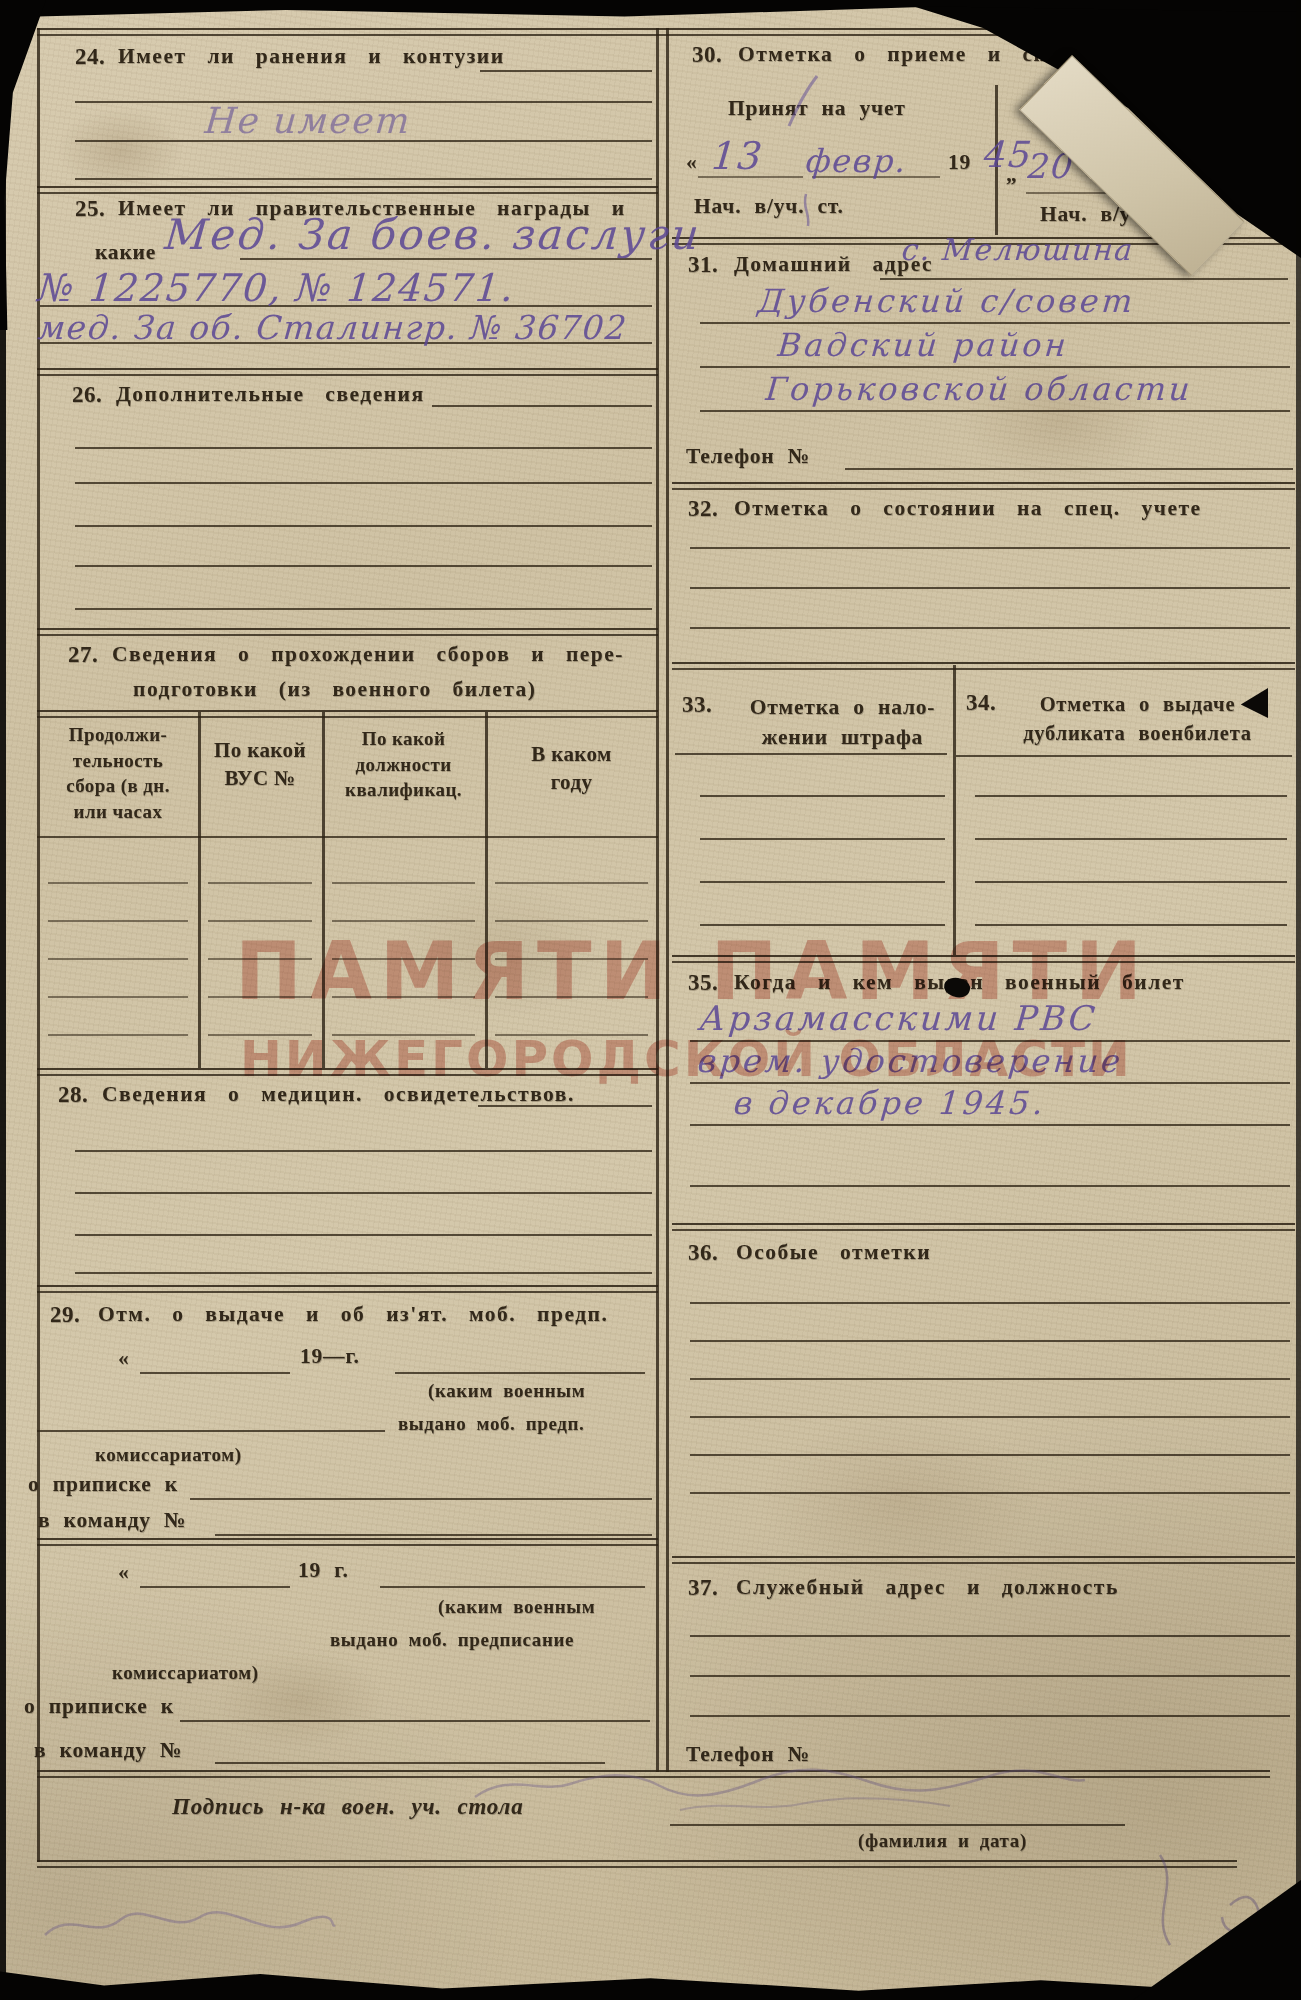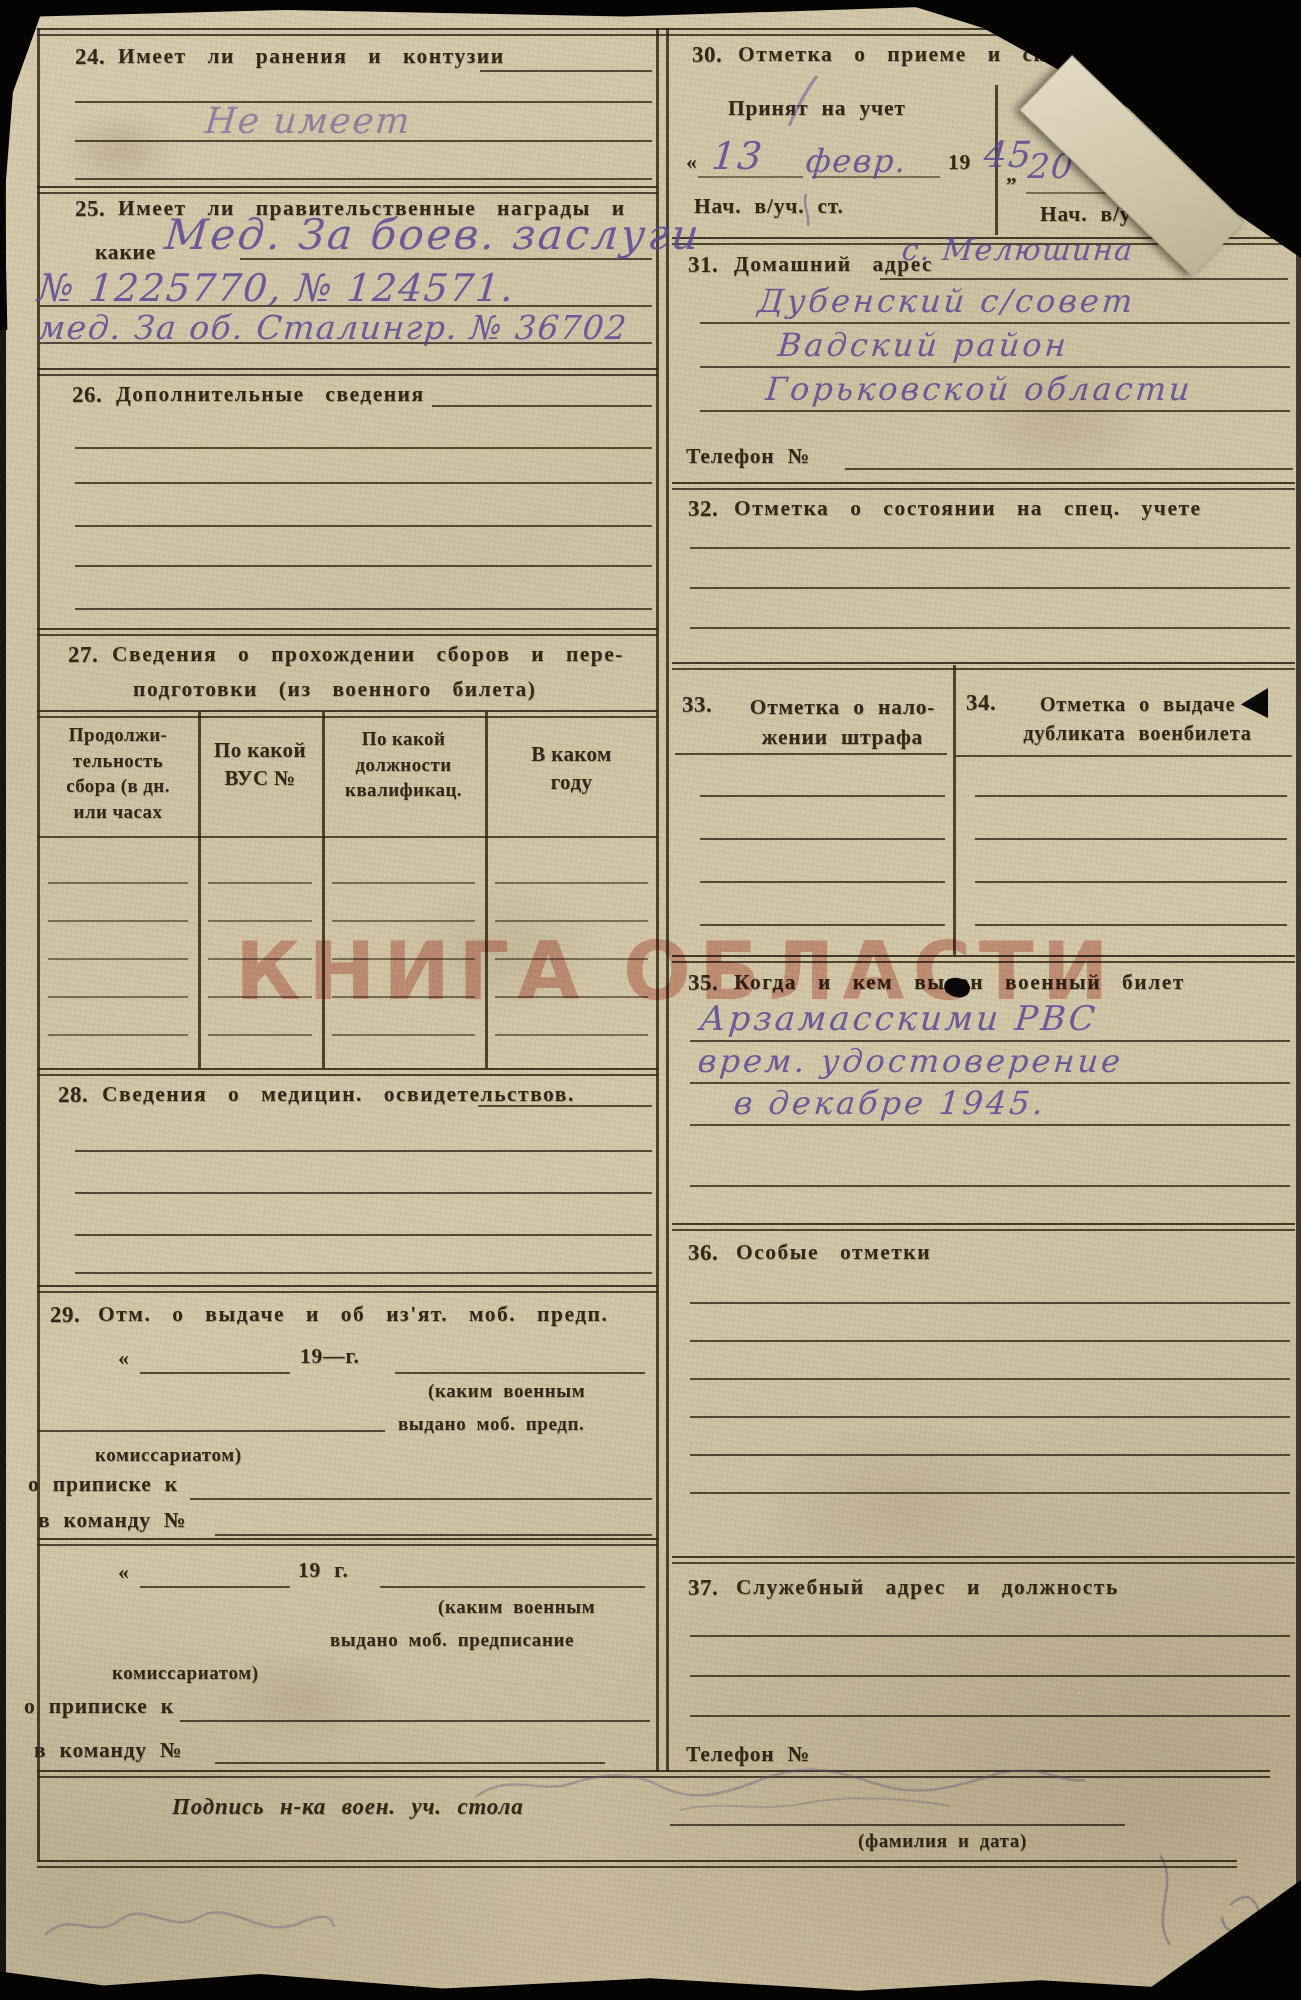--- a/index.html
+++ b/index.html
@@ -286,21 +286,22 @@
       <div class="ln-ds" style="left: 48px; top: 996px; width: 140px;"></div>
       <div class="ln-ds" style="left: 208px; top: 996px; width: 104px;"></div>
       <div class="ln-ds" style="left: 332px; top: 996px; width: 143px;"></div>
       <div class="ln-ds" style="left: 495px; top: 996px; width: 153px;"></div>
       <div class="ln-ds" style="left: 48px; top: 1034px; width: 140px;"></div>
       <div class="ln-ds" style="left: 208px; top: 1034px; width: 104px;"></div>
       <div class="ln-ds" style="left: 332px; top: 1034px; width: 143px;"></div>
       <div class="ln-ds" style="left: 495px; top: 1034px; width: 153px;"></div>
     </div>
 
-  <div class="wm" style="left:235px;top:925px;font-size:80px;letter-spacing:8px">КНИГА ОБЛАСТИ</div>
+  <div class="wm" style="left:235px;top:925px;font-size:80px;letter-spacing:8px">ПАМЯТИ ПАМЯТИ</div>
+  <div class="wm" style="left:240px;top:1030px;font-size:50px;letter-spacing:3px">НИЖЕГОРОДСКОЙ ОБЛАСТИ</div>
 
   <div id="stains"></div>
 
   <div class="tear"></div>
   <div class="flap"></div>
   <div class="hole1"></div>
   <div class="notch"></div>
   <div class="edge-top"></div>
   <div class="corner-tl"></div>
   <div class="edge-left"></div>

